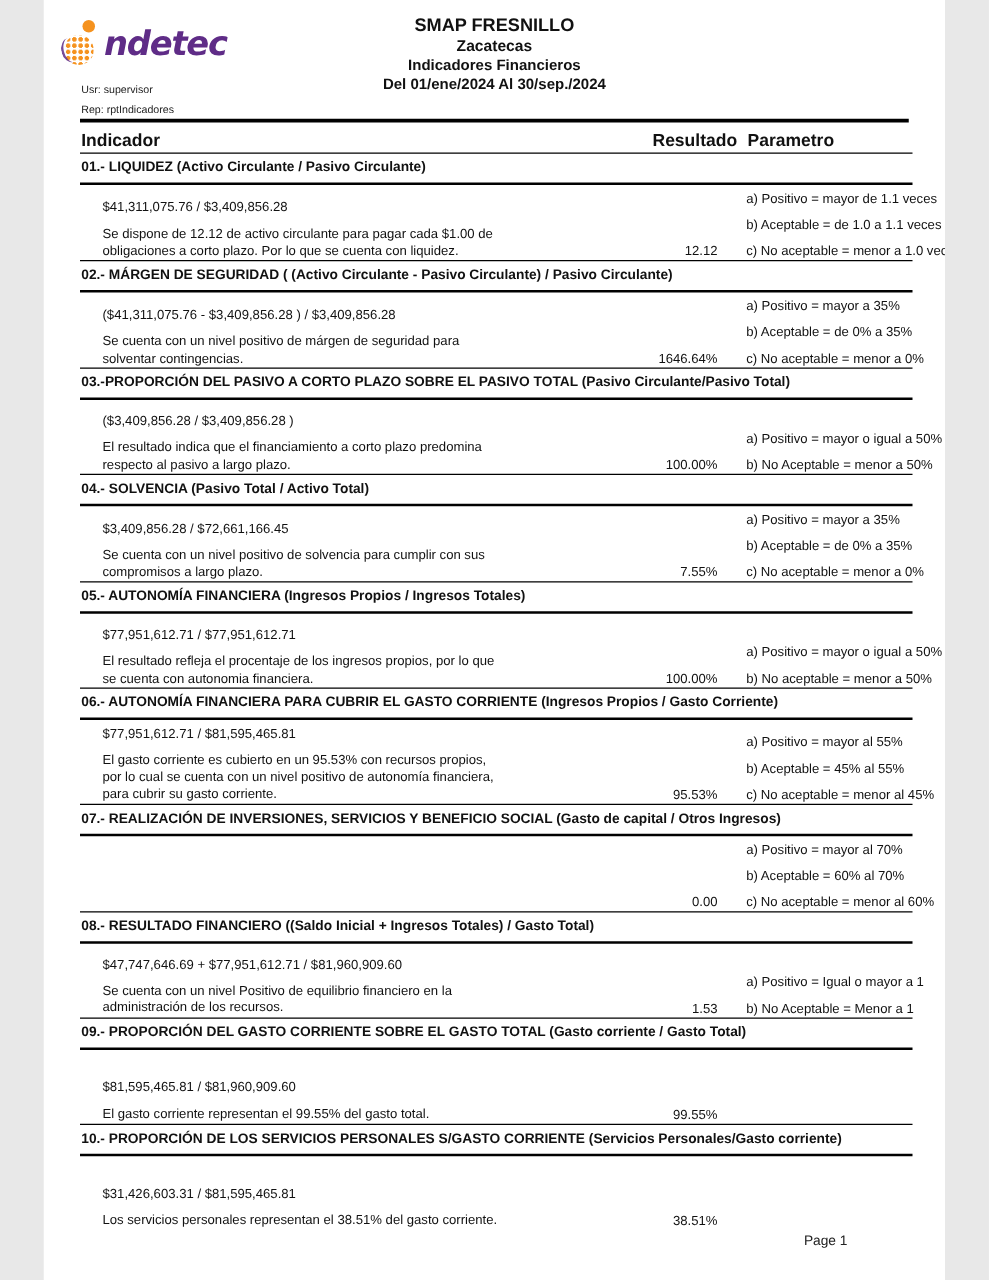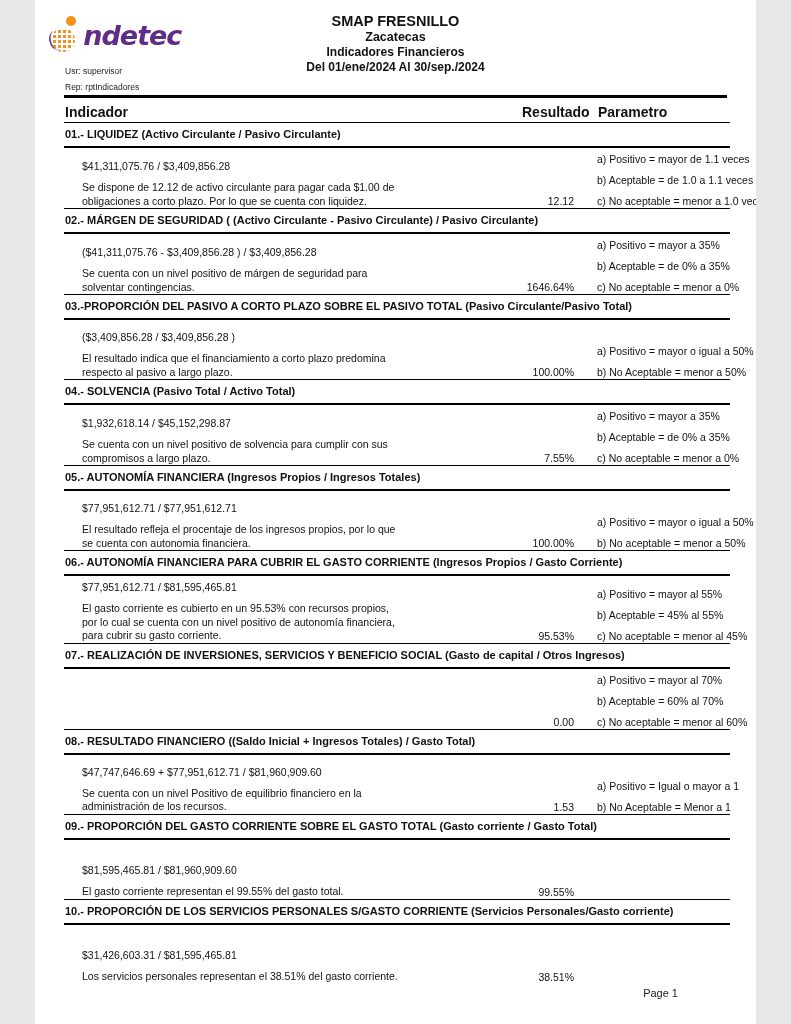--- a/index.html
+++ b/index.html
@@ -156,21 +156,21 @@
             <div class="param-line">a) Positivo = mayor o igual a 50%</div>
             <div class="param-line">b) No Aceptable = menor a 50%</div>
           </div>
     </div>
   </section>
 
   <section class="indicator-section">
     <div class="section-title">04.- SOLVENCIA  (Pasivo Total / Activo Total)</div>
     <div class="section-body">
       <div class="col-main">
-        <div class="formula">$1,932,618.14 / $45,152,298.87</div>
+        <div class="formula">$3,409,856.28 / $72,661,166.45</div>
         <div class="description">
               <div>Se cuenta con un nivel positivo de solvencia para cumplir con sus</div>
               <div>compromisos a largo plazo.</div>
             </div>
       </div>
       <div class="col-result">7.55%</div>
       <div class="col-params">
             <div class="param-line">a) Positivo = mayor a 35%</div>
             <div class="param-line">b) Aceptable = de 0% a 35%</div>
             <div class="param-line">c) No aceptable = menor a 0%</div>

